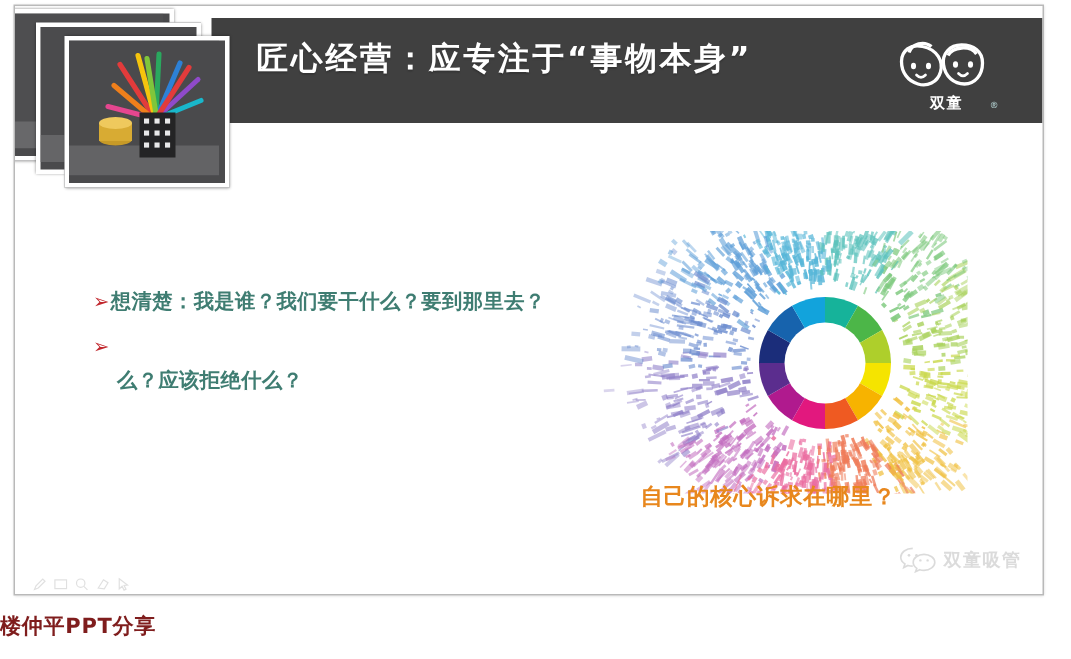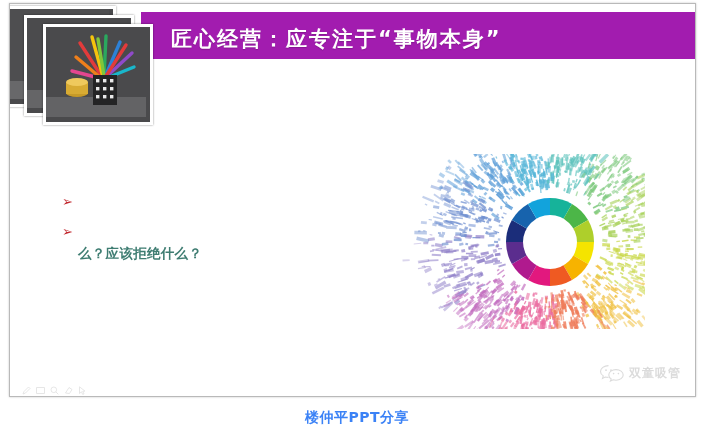--- a/index.html
+++ b/index.html
@@ -34,22 +34,22 @@
     box-shadow: 0 0 2px rgba(0,0,0,0.22);
     overflow: hidden;
   }
 
   
   #title-band {
     position: absolute;
     left: 131px;
     top: 8px;
     width: 554px;
-    height: 47px;
-    background: #a21caf;
+    height: 70px;
+    background: #404040;
   }
   #title-text {
     position: absolute;
     left: 30px;
     top: 13px;
     color: #ffffff;
     font-size: 21px;
     font-weight: bold;
     letter-spacing: 2px;
     white-space: nowrap;
@@ -194,38 +194,65 @@
     height: 9px;
     color: #444;
   }
 
   
   #bottom-caption {
     position: absolute;
     left: 0;
     right: 0;
     top: 409px;
-    text-align: center;
-    color: #3b82f6;
+    color: #7f1d1d;
     font-size: 14px;
     font-weight: bold;
     letter-spacing: 0.5px;
     font-family: "DejaVu Sans", "Liberation Sans", sans-serif;
   }
 </style>
 </head>
 <body>
 
 <div id="page">
 
   <div id="slide">
 
     <div id="title-band">
       <div id="title-text">匠心经营：应专注于“事物本身”</div>
 
+      <div id="brand-logo">
+        <svg width="92" height="52" viewBox="0 0 92 52">
+          <g fill="none" stroke="#ffffff" stroke-width="2.2">
+
+            <path d="M30 14 C22 12 16 17 16 24 C16 31 20 37 27 39 C33 41 40 38 42 31 C44 24 40 16 30 14 Z"></path>
+
+            <path d="M21 18 C23 12 31 10 36 14"></path>
+
+            <path d="M56 13 C48 13 43 19 44 26 C45 34 51 39 58 39 C65 39 70 33 70 25 C70 17 64 13 56 13 Z"></path>
+
+            <path d="M47 20 C50 14 62 13 66 19"></path>
+          </g>
+          <g fill="#ffffff">
+
+            <ellipse cx="24" cy="27" rx="1.7" ry="2.2"></ellipse>
+            <ellipse cx="34" cy="27" rx="1.7" ry="2.2"></ellipse>
+
+            <ellipse cx="52" cy="26" rx="1.7" ry="2.2"></ellipse>
+            <ellipse cx="62" cy="26" rx="1.7" ry="2.2"></ellipse>
+          </g>
+          <g fill="none" stroke="#ffffff" stroke-width="1.8" stroke-linecap="round">
+            <path d="M26 33 Q29 36 32 33"></path>
+            <path d="M54 32 Q57 35 60 32"></path>
+          </g>
+        </svg>
+        <div id="brand-name">双童</div>
+        <div id="brand-reg">®</div>
+      </div>
     </div>
 
     <div class="photo-stack" style="left:-4px; top:2px; width:145px; height:118px;">
 
       <div class="photo photo-1">
         <div class="inner">
           <svg width="100" height="90" viewBox="0 0 100 90" preserveAspectRatio="none">
             <rect width="100" height="90" fill="#4e4e50"></rect>
             <rect y="72" width="100" height="18" fill="#68686a"></rect>
             <g stroke-width="3" stroke-linecap="round" opacity="0.95">
@@ -311,20 +338,21 @@
             <ellipse cx="31" cy="55" rx="11" ry="4" fill="#efc95d"></ellipse>
           </svg>
         </div>
       </div>
     </div>
 
     <div id="bullets">
 
       <div class="bullet-line">
         <span class="bullet-marker">➢</span>
+        <span class="bullet-text">想清楚：我是谁？我们要干什么？要到那里去？</span>
       </div>
 
       <div>
         <div class="bullet-line" style="margin-bottom:4px;">
           <span class="bullet-marker">➢</span>
         </div>
         <div class="bullet-cont">么？应该拒绝什么？</div>
       </div>
     </div>
 
@@ -1749,20 +1777,21 @@
             <path d="M0,0 L-22.00,-38.10 A44,44 0 0,1 0.00,-44.00 Z" fill="#12a3dc"></path>
             <path d="M0,0 L0.00,-44.00 A44,44 0 0,1 22.00,-38.10 Z" fill="#16b39a"></path>
             <path d="M0,0 L22.00,-38.10 A44,44 0 0,1 38.10,-22.00 Z" fill="#4cb648"></path>
             <path d="M0,0 L38.10,-22.00 A44,44 0 0,1 44.00,0.00 Z" fill="#aecf2b"></path>
           </g>
           <circle r="27" fill="#ffffff"></circle>
         </g>
       </svg>
     </div>
 
+    <div id="graphic-caption">自己的核心诉求在哪里？</div>
 
     <div id="watermark">
       <svg width="26" height="18" viewBox="0 0 26 18">
         <g fill="none" stroke="#8a8a8a" stroke-width="1.1">
           <path d="M9.5 1.6 C5 1.6 1.5 4.3 1.5 7.5 C1.5 9.3 2.6 10.9 4.3 11.9 L3.5 14.4 L6.3 13 C7.3 13.3 8.4 13.4 9.5 13.4"></path>
           <path d="M17 5.6 C21 5.6 24.2 8 24.2 10.9 C24.2 13.8 21 16.2 17 16.2 C16 16.2 15.1 16.1 14.2 15.8 L11.4 17.1 L12.2 14.9 C10.6 13.9 9.8 12.5 9.8 10.9 C9.8 8 13 5.6 17 5.6 Z"></path>
         </g>
         <g fill="#8a8a8a">
           <circle cx="7" cy="6.2" r="0.9"></circle>
             <circle cx="12" cy="6.2" r="0.9"></circle>

